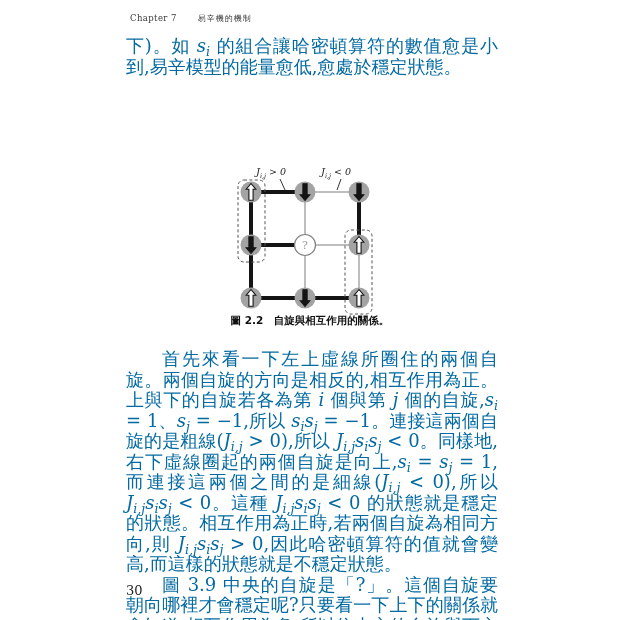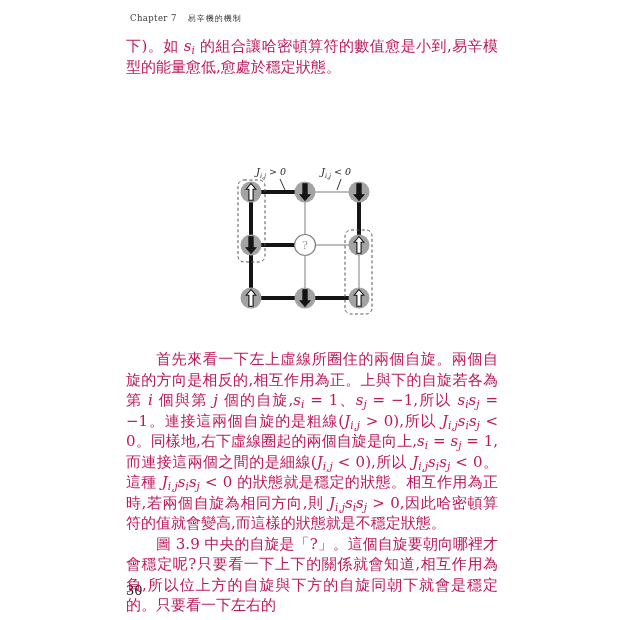--- a/index.html
+++ b/index.html
@@ -1,22 +1,22 @@
 <!DOCTYPE html>
 <html><head>
 <meta charset="utf-8">
 <style>
   html,body{margin:0;padding:0}
   body{width:620px;height:620px;background:#ffffff;position:relative;overflow:hidden;
        font-family:"DejaVu Serif",serif;}
   .header{position:absolute;left:130px;top:13px;font-size:8.5px;color:#3a3a3a;letter-spacing:.4px;white-space:nowrap}
   .header .chap{font-family:"DejaVu Serif",serif}
-  .header .htitle{margin-left:11px;font-family:"DejaVu Sans",sans-serif;font-size:8px;letter-spacing:1px}
-  .block{position:absolute;left:126px;width:372px;font-size:15px;line-height:20.5px;
-         text-align:justify;color:#be185d}
+  .header .htitle{margin-left:21px;font-family:"DejaVu Sans",sans-serif;font-size:8px;letter-spacing:1px}
+  .block{position:absolute;left:126px;width:372px;font-size:18px;line-height:20.5px;
+         text-align:justify;color:#0369a1}
   .block1{top:36px}
   .block2{top:349px}
   .para{margin:0}
   .para.indent{text-indent:2em}
   .math{font-style:italic;font-family:"DejaVu Serif",serif}
   .math sub{font-size:70%;font-style:italic;vertical-align:-0.28em;line-height:0}
   #figure-svg{position:absolute;left:190px;top:160px}
   .fig-caption{position:absolute;left:0;top:313px;width:620px;text-align:center;
                font-family:"DejaVu Sans",sans-serif;font-weight:bold;font-size:10.5px;
                line-height:15.5px;color:#111}
@@ -66,20 +66,21 @@
     <polygon points="0,8.5 4.8,2.8 2.1,2.8 2.1,-8.2 -2.1,-8.2 -2.1,2.8 -4.8,2.8" transform="translate(115,138)" fill="#141414" stroke="#141414" stroke-width="1.1" stroke-linejoin="miter"></polygon>
     <circle cx="169" cy="138" r="10.5" fill="#a3a3a3"></circle>
     <polygon points="0,-8.5 4.8,-2.8 2.1,-2.8 2.1,8.2 -2.1,8.2 -2.1,-2.8 -4.8,-2.8" transform="translate(169,138)" fill="#ffffff" stroke="#141414" stroke-width="1.1" stroke-linejoin="miter"></polygon>
     <line x1="90" y1="19" x2="95" y2="30" stroke="#333333" stroke-width="1"></line>
     <text x="81" y="15" text-anchor="middle" font-family="&quot;DejaVu Serif&quot;,serif" font-size="10" font-style="italic" fill="#222222"><tspan>J</tspan><tspan dy="2.5" font-size="6.5">i,j</tspan><tspan dy="-2.5" font-size="9.5"> &gt; 0</tspan></text>
     <line x1="151" y1="19" x2="147" y2="30" stroke="#333333" stroke-width="1"></line>
     <text x="146" y="15" text-anchor="middle" font-family="&quot;DejaVu Serif&quot;,serif" font-size="10" font-style="italic" fill="#222222"><tspan>J</tspan><tspan dy="2.5" font-size="6.5">i,j</tspan><tspan dy="-2.5" font-size="9.5"> &lt; 0</tspan></text>
   </svg>
 
 <div class="fig-caption">
+  <div>圖 2.2　自旋與相互作用的關係。</div>
 </div>
 
 <div class="block block2">
     <div class="para indent">首先來看一下左上虛線所圈住的兩個自旋。兩個自旋的方向是相反的,相互作用為正。上與下的自旋若各為第 <span class="math">i</span> 個與第 <span class="math">j</span> 個的自旋,<span class="math">s<sub>i</sub></span> = 1、<span class="math">s<sub>j</sub></span> = −1,所以 <span class="math">s<sub>i</sub>s<sub>j</sub></span> = −1。連接這兩個自旋的是粗線(<span class="math">J<sub>i,j</sub></span> &gt; 0),所以 <span class="math">J<sub>i,j</sub>s<sub>i</sub>s<sub>j</sub></span> &lt; 0。同樣地,右下虛線圈起的兩個自旋是向上,<span class="math">s<sub>i</sub></span> = <span class="math">s<sub>j</sub></span> = 1,而連接這兩個之間的是細線(<span class="math">J<sub>i,j</sub></span> &lt; 0),所以 <span class="math">J<sub>i,j</sub>s<sub>i</sub>s<sub>j</sub></span> &lt; 0。這種 <span class="math">J<sub>i,j</sub>s<sub>i</sub>s<sub>j</sub></span> &lt; 0 的狀態就是穩定的狀態。相互作用為正時,若兩個自旋為相同方向,則 <span class="math">J<sub>i,j</sub>s<sub>i</sub>s<sub>j</sub></span> &gt; 0,因此哈密頓算符的值就會變高,而這樣的狀態就是不穩定狀態。</div>
     <div class="para indent">圖 3.9 中央的自旋是「?」。這個自旋要朝向哪裡才會穩定呢?只要看一下上下的關係就會知道,相互作用為負,所以位上方的自旋與下方的自旋同朝下就會是穩定的。只要看一下左右的</div>
   </div>
 
 <div class="page-number">30</div>
 
 </body></html>

